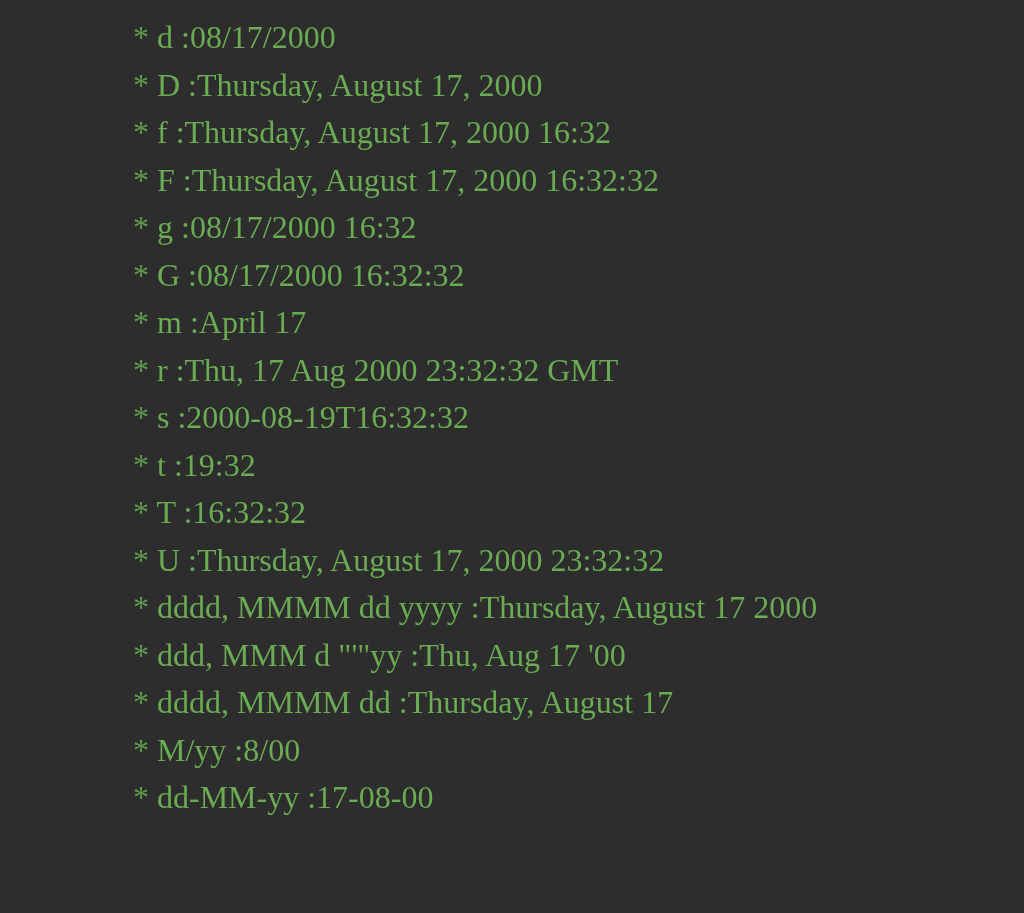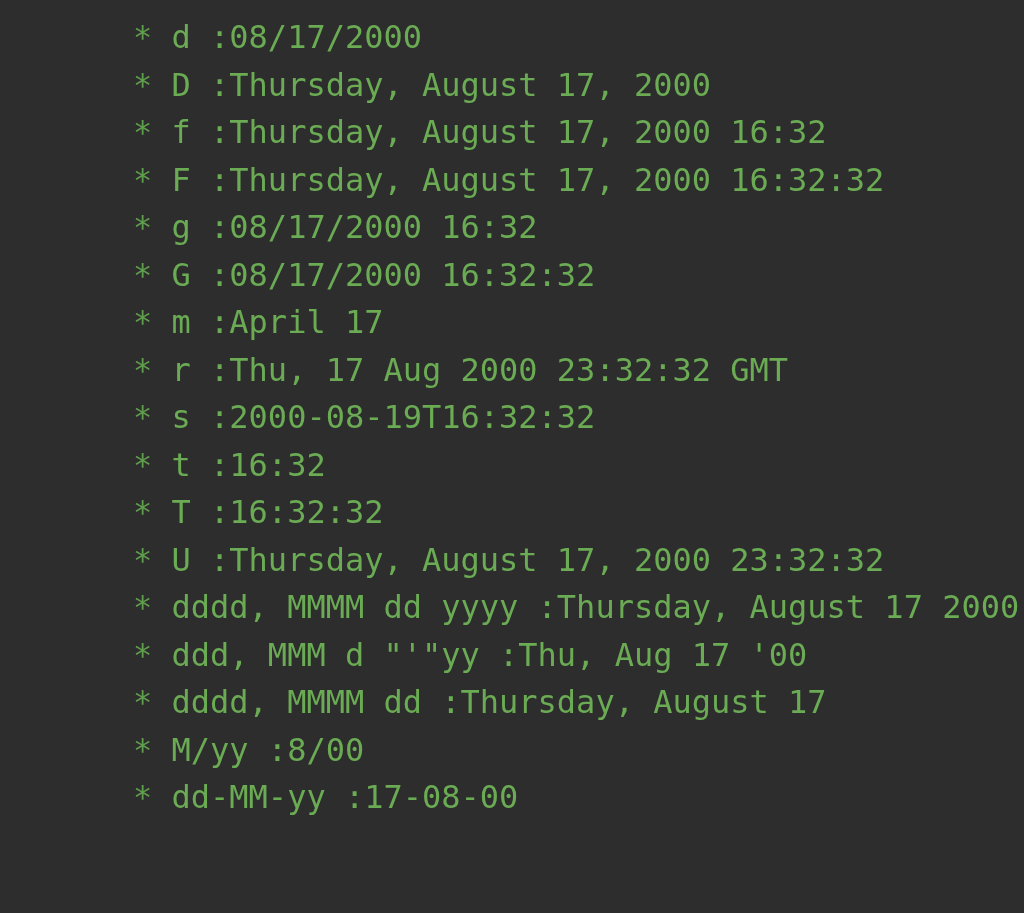--- a/index.html
+++ b/index.html
@@ -31,20 +31,21 @@
   .code-line {
     height: 47.5px;
     line-height: 47.5px;
     white-space: pre;
     font-size: 32px;
     letter-spacing: 0px;
     padding-left: 133px;
     box-sizing: border-box;
     color: #6aab54;
     overflow: hidden;
+    font-family: Liberation Serif, serif;
   }
   .bullet {
     color: #5f9e4c;
   }
   .spec {
     color: #6aab54;
   }
   .sep {
     color: #6aab54;
   }
@@ -59,21 +60,21 @@
   <div id="code-block">
       <div class="code-line"><span class="bullet">*</span> <span class="spec">d </span><span class="sep">:</span><span class="value">08/17/2000</span></div>
       <div class="code-line"><span class="bullet">*</span> <span class="spec">D </span><span class="sep">:</span><span class="value">Thursday, August 17, 2000</span></div>
       <div class="code-line"><span class="bullet">*</span> <span class="spec">f </span><span class="sep">:</span><span class="value">Thursday, August 17, 2000 16:32</span></div>
       <div class="code-line"><span class="bullet">*</span> <span class="spec">F </span><span class="sep">:</span><span class="value">Thursday, August 17, 2000 16:32:32</span></div>
       <div class="code-line"><span class="bullet">*</span> <span class="spec">g </span><span class="sep">:</span><span class="value">08/17/2000 16:32</span></div>
       <div class="code-line"><span class="bullet">*</span> <span class="spec">G </span><span class="sep">:</span><span class="value">08/17/2000 16:32:32</span></div>
       <div class="code-line"><span class="bullet">*</span> <span class="spec">m </span><span class="sep">:</span><span class="value">April 17</span></div>
       <div class="code-line"><span class="bullet">*</span> <span class="spec">r </span><span class="sep">:</span><span class="value">Thu, 17 Aug 2000 23:32:32 GMT</span></div>
       <div class="code-line"><span class="bullet">*</span> <span class="spec">s </span><span class="sep">:</span><span class="value">2000-08-19T16:32:32</span></div>
-      <div class="code-line"><span class="bullet">*</span> <span class="spec">t </span><span class="sep">:</span><span class="value">16:32</span></div>
+      <div class="code-line"><span class="bullet">*</span> <span class="spec">t </span><span class="sep">:</span><span class="value">19:32</span></div>
       <div class="code-line"><span class="bullet">*</span> <span class="spec">T </span><span class="sep">:</span><span class="value">16:32:32</span></div>
       <div class="code-line"><span class="bullet">*</span> <span class="spec">U </span><span class="sep">:</span><span class="value">Thursday, August 17, 2000 23:32:32</span></div>
       <div class="code-line"><span class="bullet">*</span> <span class="spec">dddd, MMMM dd yyyy </span><span class="sep">:</span><span class="value">Thursday, August 17 2000</span></div>
       <div class="code-line"><span class="bullet">*</span> <span class="spec">ddd, MMM d "'"yy </span><span class="sep">:</span><span class="value">Thu, Aug 17 '00</span></div>
       <div class="code-line"><span class="bullet">*</span> <span class="spec">dddd, MMMM dd </span><span class="sep">:</span><span class="value">Thursday, August 17</span></div>
       <div class="code-line"><span class="bullet">*</span> <span class="spec">M/yy </span><span class="sep">:</span><span class="value">8/00</span></div>
       <div class="code-line"><span class="bullet">*</span> <span class="spec">dd-MM-yy </span><span class="sep">:</span><span class="value">17-08-00</span></div>
     </div>
 </div>
 

